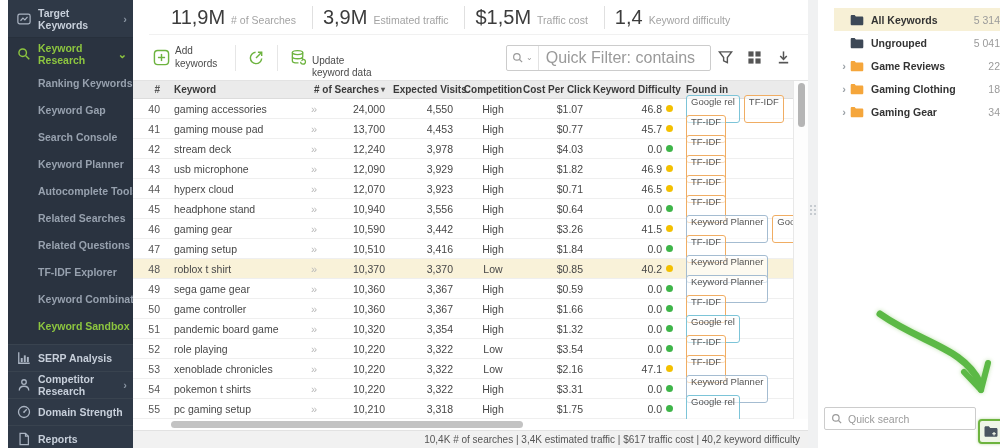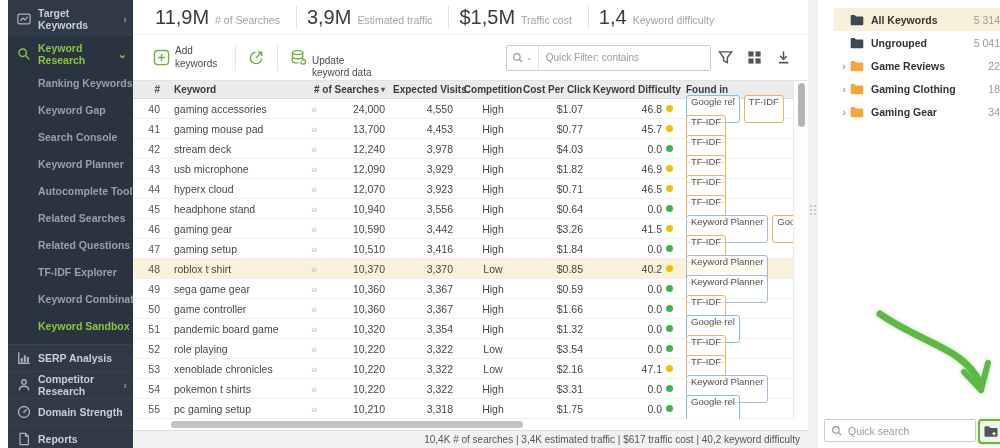--- a/index.html
+++ b/index.html
@@ -24,38 +24,38 @@
   .side-bottom-item { height:27px; display:flex; align-items:center; gap:7px; padding:0 6px 0 8px;
     font-size:10.5px; font-weight:bold; border-top:1px solid #39434f; cursor:pointer; }
   .side-bottom-item .grow { flex:1; }
   .sicon { width:15px; height:15px; display:inline-flex; align-items:center; justify-content:center;
     color:#aab4c2; flex:0 0 15px; }
   .sicon.green { color:#8dc63f; }
 
   
   .main { width:675px; flex:0 0 675px; display:flex; flex-direction:column; background:#fff; }
 
-  .stats { height:35px; display:flex; align-items:center; padding-left:12px; border-bottom:1px solid #f1f1f1; }
+  .stats { height:35px; display:flex; align-items:center; padding-left:12px; border-bottom:1px solid #f1f1f1;margin-left:16px; }
   .stat { display:flex; align-items:baseline; gap:6px; padding:0 16px 0 10px; }
   .stat + .stat { border-left:1px solid #e0e0e0; }
   .stat-value { font-size:20px; color:#3c3c3c; }
   .stat-label { font-size:10.5px; color:#a3a3a3; }
 
   .toolbar { height:46px; display:flex; align-items:center; padding:0 10px; border-bottom:1px solid #e3e3e3; }
   .tbtn { display:flex; align-items:center; gap:5px; padding:0 10px; cursor:pointer; }
   .tbtn-label { font-size:10px; color:#4a4a4a; line-height:1.25; }
   .tbtn-label.w54 { width:48px; } .tbtn-label.w80 { width:74px; } .tbtn-label.w70 { width:64px;margin-top:19px; }
   .tdiv { width:1px; height:26px; background:#e6e6e6; margin:0 2px; }
   .gicon { color:#6db33f; display:inline-flex; }
   .dkicon { color:#555; display:inline-flex; cursor:pointer; padding:0 7px; }
   .qfilter { margin-left:auto; width:205px; height:26px; border:1px solid #ccc; border-radius:2px;
     display:flex; align-items:center; background:#fff; }
   .qfilter .prefix { display:flex; align-items:center; gap:2px; padding:0 5px; color:#9a9a9a;
     border-right:1px solid #e2e2e2; height:100%; cursor:pointer; }
-  .qfilter input { border:0; outline:0; flex:1; min-width:0; font-size:10px; color:#444;
+  .qfilter input { border:0; outline:0; flex:1; min-width:0; font-size:16px; color:#444;
     padding:0 7px; font-family:"Liberation Sans", sans-serif; background:transparent; }
   .qfilter input::placeholder { color:#9a9a9a; }
   .tiny-chev { font-size:8px; color:#9a9a9a; }
 
   
   .table-zone { flex:1; display:flex; overflow:hidden; }
   .tbl { width:660px; flex:0 0 660px; display:flex; flex-direction:column; }
   .thead, .trow { display:flex; align-items:center; }
   .thead { height:18px; background:#ebebeb; font-size:10px; font-weight:bold; color:#3a3a3a;
     border-bottom:1px solid #dcdcdc; }
@@ -104,21 +104,21 @@
     font-weight:bold; color:#333; cursor:pointer; }
   .frow.sel { background:#f7f0d6; }
   .fchev { width:12px; text-align:center; color:#9aa0a6; font-size:11px; flex:0 0 12px; }
   .ficon { display:inline-flex; margin-right:7px; }
   .ficon.dark   { color:#3d4856; }
   .ficon.orange { color:#f5a63b; }
   .fcount { margin-left:auto; font-weight:normal; color:#9a9a9a; }
 
   .arrow-overlay { position:absolute; left:0; top:0; width:190px; height:448px; pointer-events:none; }
 
-  .qsearch { position:absolute; left:6px; bottom:6px; width:152px; height:23px; border:1px solid #ccc;
+  .qsearch { position:absolute; left:6px; bottom:18px; width:152px; height:23px; border:1px solid #ccc;
     border-radius:2px; display:flex; align-items:center; padding:0 6px; gap:5px; background:#fff; }
   .qsearch svg { color:#9a9a9a; flex:0 0 12px; }
   .qsearch input { border:0; outline:0; flex:1; min-width:0; font-size:10.5px; color:#444;
     font-family:"Liberation Sans", sans-serif; }
   .qsearch input::placeholder { color:#9a9a9a; }
   .addfolder-btn { position:absolute; right:4px; bottom:4px; width:26px; height:25px;
     border:2px solid #6db33f; border-radius:4px; background:#eef5e7; display:flex; align-items:center;
     justify-content:center; color:#4a5561; cursor:pointer; box-shadow:0 0 3px rgba(109,179,63,.5); }
 </style>
 </head>

